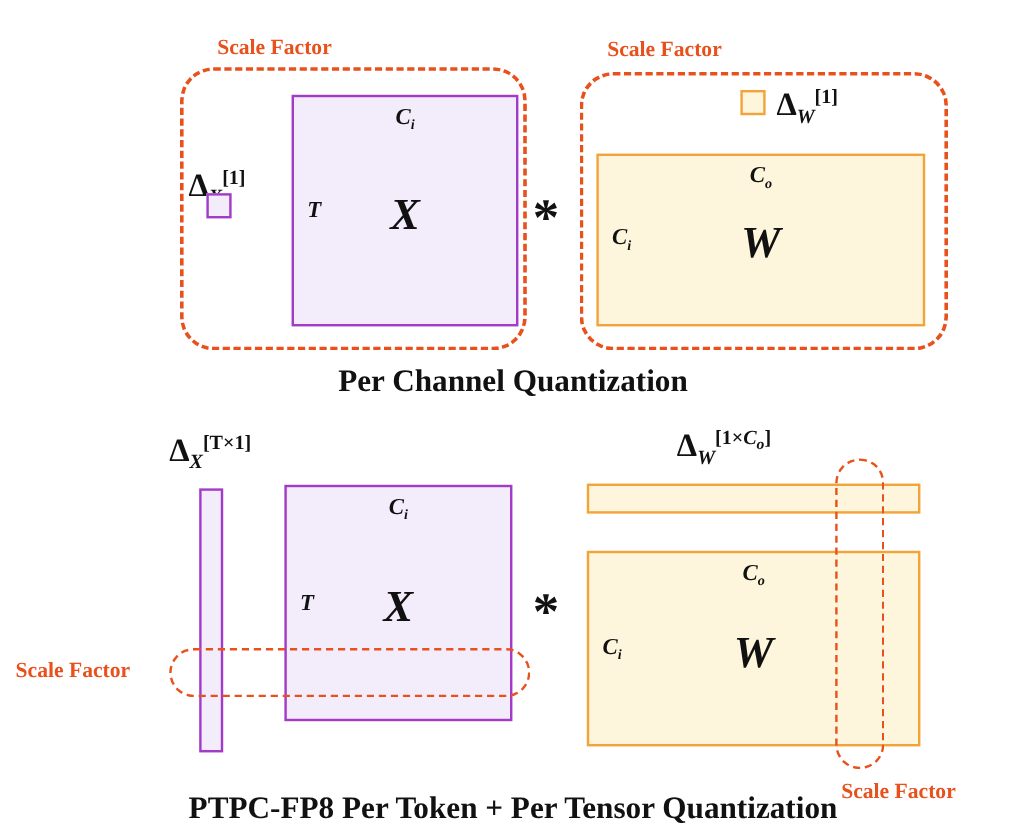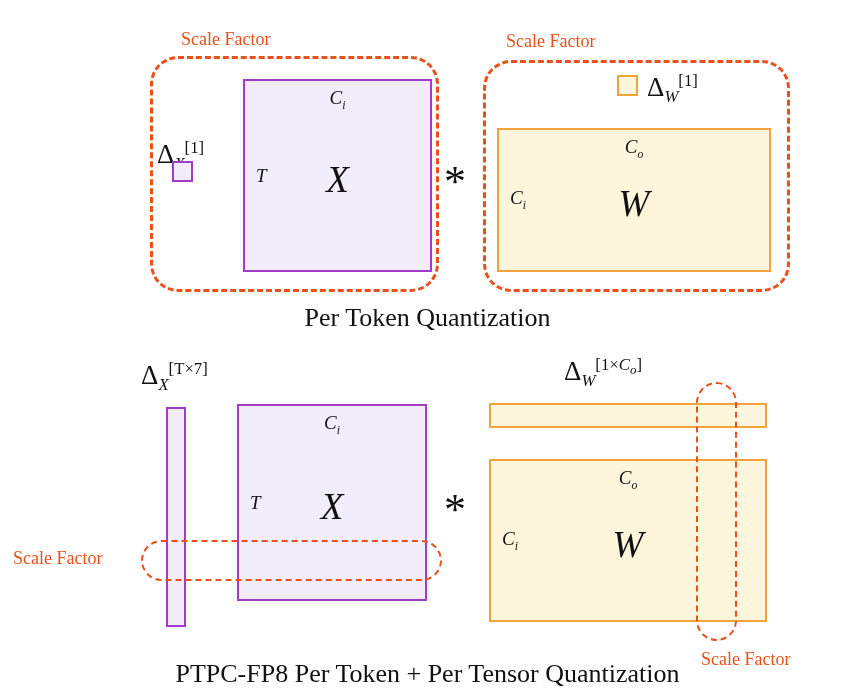--- a/index.html
+++ b/index.html
@@ -1,20 +1,20 @@
 <!DOCTYPE html>
 <html style="--purple-border: #A23BC8; --purple-fill: #F2ECFB; --orange-border: #F2A43B; --orange-fill: #FDF6DC; --accent: #E8511C;"><head>
 <meta charset="utf-8">
 <style>
   * { margin:0; padding:0; box-sizing:border-box; }
   html,body { background:#ffffff; }
   body { font-family:"Liberation Serif", serif; }
   .canvas {
     position:relative; width:855px; height:693px;
-    background:#ffffff; overflow:hidden;
+    background:#ffffff; overflow:hidden;font-weight:bold;
   }
   .math { font-style:italic; }
   .scale-label {
     position:absolute; color:var(--accent,#E8511C);
     font-size:18px; white-space:nowrap;
   }
   .dashed-box {
     position:absolute; border:3px dashed var(--accent,#E8511C);
     border-radius:28px; background:transparent;
   }
@@ -95,27 +95,27 @@
     <div class="orange-rect" style="left:497px; top:128px; width:274px; height:144px;">
       <div class="mtx-top">
         <span class="math">C</span><sub>o</sub>
       </div>
       <div class="mtx-left" style="font-style:normal;">
         <span class="math">C</span><sub>i</sub>
       </div>
       <div class="mtx-center">W</div>
     </div>
 
-    <div class="caption" style="top:303px;">Per Token Quantization</div>
+    <div class="caption" style="top:303px;">Per Channel Quantization</div>
   </div>
 
   <div>
 
     <div class="delta-label" style="left:141px; top:359px;">
-      <span>Δ</span><sub>X</sub><sup>[T×7]</sup>
+      <span>Δ</span><sub>X</sub><sup>[T×1]</sup>
     </div>
 
     <div class="purple-rect" style="left:166px; top:407px; width:20px; height:220px; border-width:2px;"></div>
 
     <div class="purple-rect" style="left:237px; top:404px; width:190px; height:197px;">
       <div class="mtx-top">
         <span class="math">C</span><sub>i</sub>
       </div>
       <div class="mtx-left">T</div>
       <div class="mtx-center">X</div>

